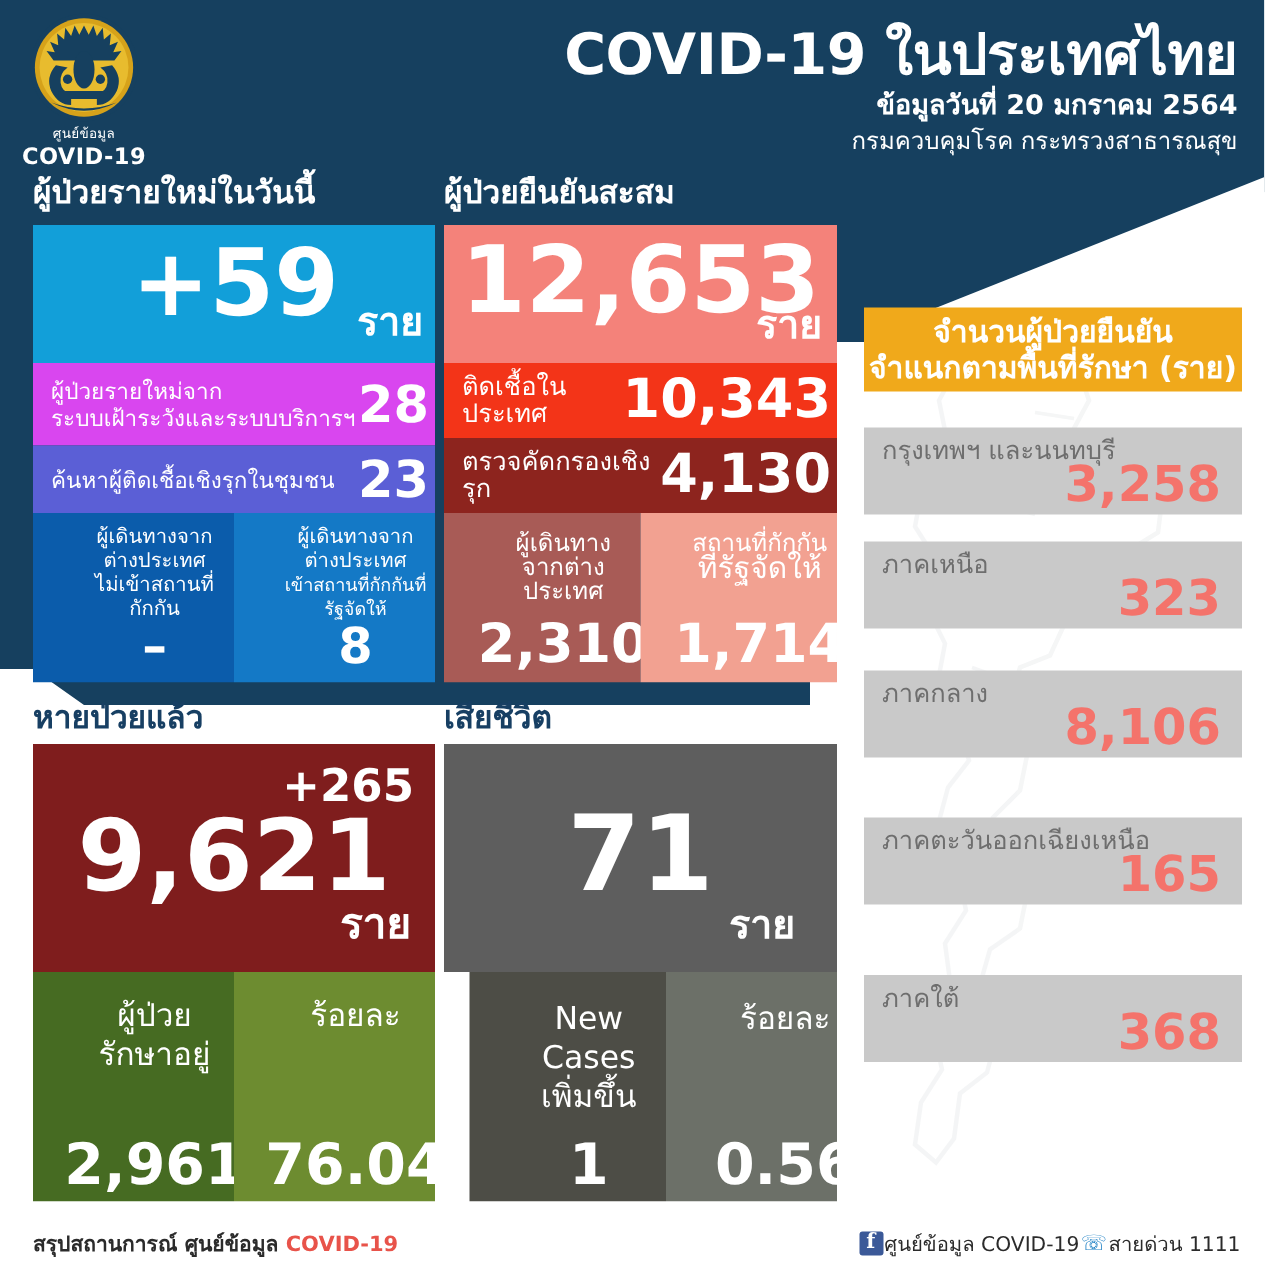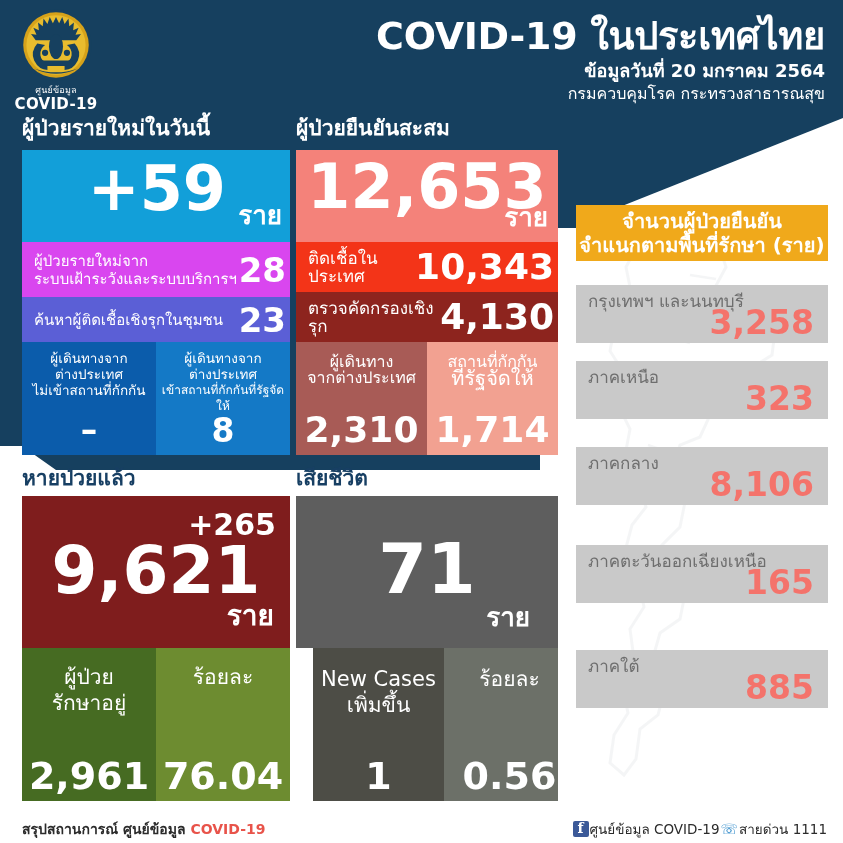--- a/index.html
+++ b/index.html
@@ -62,21 +62,21 @@
   }
   .delta{
     position:absolute;color:#fff;font-weight:bold;line-height:1;
   }
 
   .band{position:absolute;width:100%;display:flex;align-items:center;}
   .band .lbl{color:#fff;font-size:15px;line-height:18px;padding-left:12px;flex:1;}
   .band .val{color:#fff;font-size:31px;font-weight:bold;padding-right:4px;line-height:32px;}
 
   .half{position:absolute;top:0;height:100%;box-sizing:border-box;
-        display:flex;flex-direction:column;align-items:center;justify-content:flex-start;padding-top:8px;}
+        display:flex;flex-direction:column;align-items:center;justify-content:flex-start;padding-top:8px;padding-left:28px;}
   .half .lbl{color:#fff;font-size:13.5px;line-height:16px;text-align:center;padding:0 3px;}
   .half .val{color:#fff;font-size:33px;font-weight:bold;line-height:34px;margin-top:auto;margin-bottom:8px;}
 
   
   .ybox{
     position:absolute;background:#F0A91B;
     display:flex;flex-direction:column;align-items:center;justify-content:center;
   }
   .ybox .l1,.ybox .l2{color:#ffffff;font-weight:bold;line-height:24px;white-space:nowrap;}
   .ybox .l1{font-size:20px;}
@@ -285,21 +285,21 @@
     <div class="rval">8,106</div>
   </div>
 
   <div class="rrow" style="left:576px;top:545px;width:252px;height:58px;">
     <div class="rname">ภาคตะวันออกเฉียงเหนือ</div>
     <div class="rval">165</div>
   </div>
 
   <div class="rrow" style="left:576px;top:650px;width:252px;height:58px;">
     <div class="rname">ภาคใต้</div>
-    <div class="rval">885</div>
+    <div class="rval">368</div>
   </div>
 
   <div class="foot-left">
     <span>สรุปสถานการณ์ ศูนย์ข้อมูล </span><span class="red">COVID-19</span>
   </div>
 
   <div class="foot-right">
     <span class="fb"></span>
     <span>ศูนย์ข้อมูล COVID-19</span>
     <span class="phone">☏</span>

